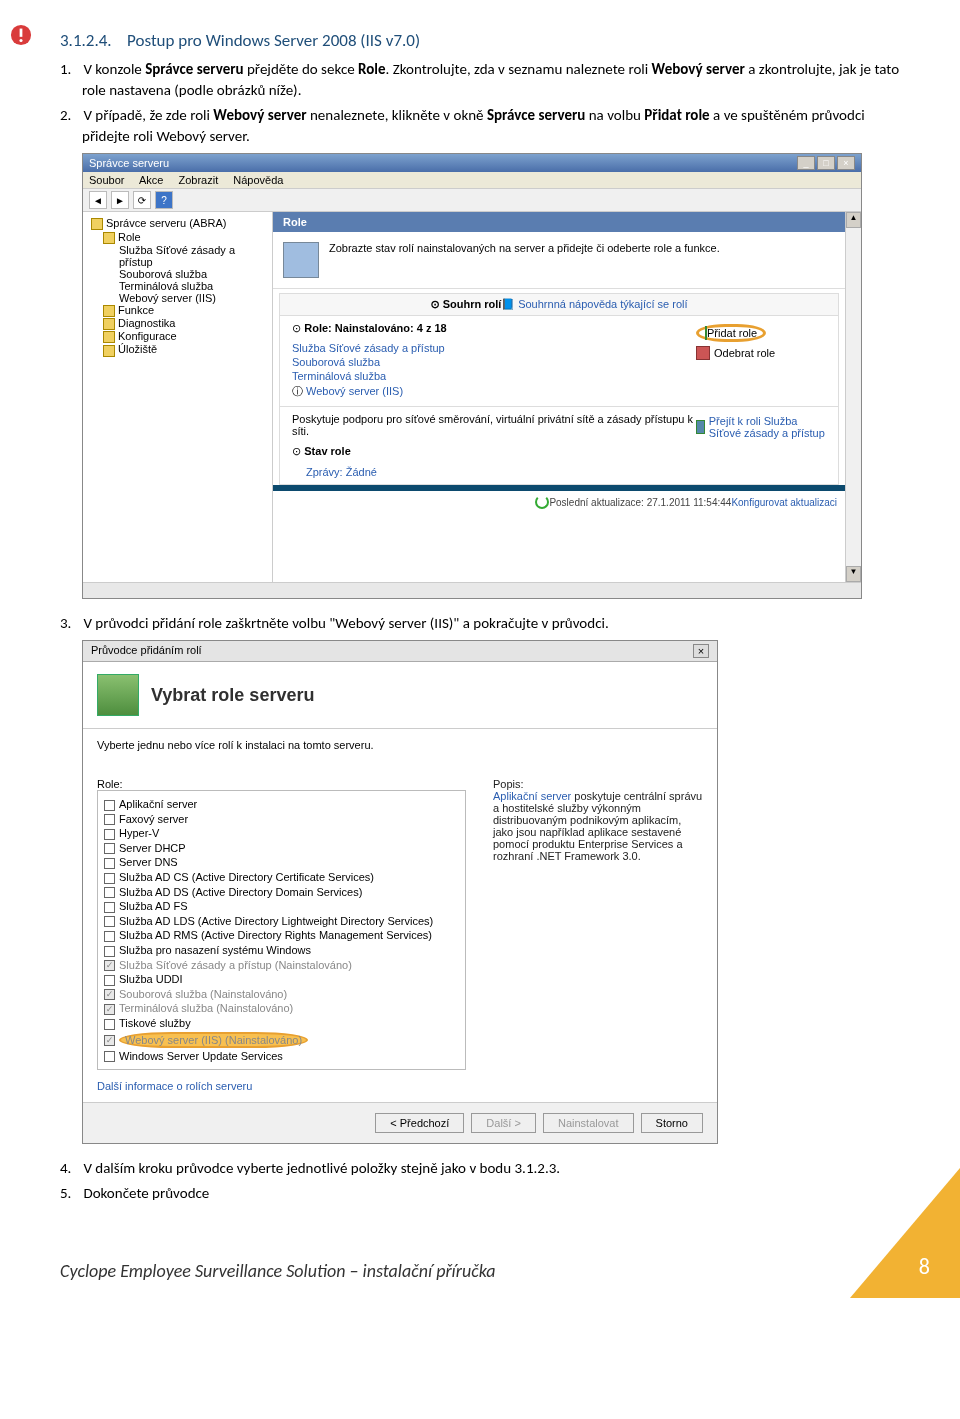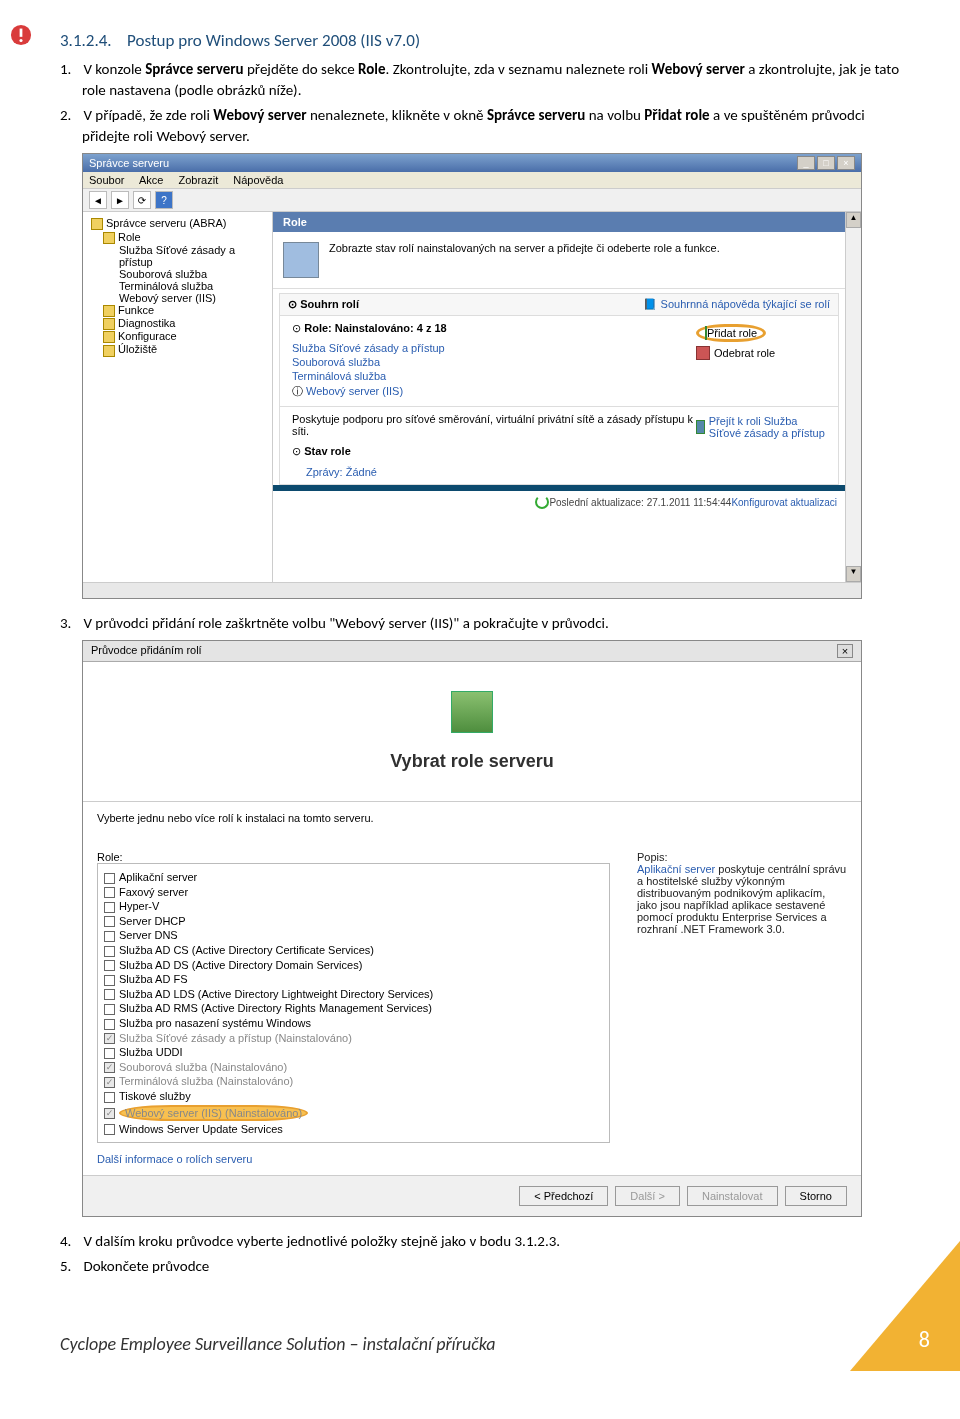--- a/index.html
+++ b/index.html
@@ -24,40 +24,40 @@
   .sm-tree { width: 190px; border-right: 1px solid #ccc; padding: 4px; background: #fff; min-height: 370px; }
   .tree-node { padding: 1px 0 1px 4px; }
   .tree-child { padding-left: 16px; }
   .tree-gc { padding-left: 32px; }
   .tree-icon { display: inline-block; width: 12px; height: 12px; background: #f0d060; border: 1px solid #aa8800; margin-right: 3px; vertical-align: middle; }
   .sm-main { flex: 1; background: #fff; padding: 0; }
   .sm-rolehdr { background: #5a7db0; color: #fff; padding: 4px 10px; font-weight: bold; }
   .sm-desc { display: flex; gap: 10px; padding: 10px; border-bottom: 1px solid #ddd; }
   .sm-desc-icon { width: 36px; height: 36px; background: #a0bde0; border: 1px solid #789; }
   .sm-panel { margin: 0 6px; }
-  .sm-panel-hdr { display: flex; justify-content: space-between; padding: 4px 8px; background: #f7f7f7; border: 1px solid #ddd; margin-top: 4px; }
+  .sm-panel-hdr { display: flex; justify-content: center; padding: 4px 8px; background: #f7f7f7; border: 1px solid #ddd; margin-top: 4px; }
   .sm-panel-hdr .t { font-weight: bold; }
   .sm-link { color: #2a5db0; }
   .sm-panel-body { padding: 6px 12px; border: 1px solid #ddd; border-top: none; }
   .sm-rolelist div { padding: 1px 0; }
   .sm-actions { float: right; width: 130px; }
   .sm-action { display: flex; align-items: center; gap: 4px; padding: 2px 0; }
   .sm-action .ico { width: 14px; height: 14px; background: #5a5; border: 1px solid #383; }
   .sm-action.del .ico { background: #c55; border-color: #833; }
   .highlight-oval { border: 3px solid #e8a030; border-radius: 50%/60%; padding: 0 6px; display: inline-block; }
   .sm-status { padding: 4px 8px; font-size: 10px; color: #444; border-top: 6px solid #0c4a6e; display: flex; align-items: center; gap: 0; justify-content: flex-end; }
   .sm-status .ref { width: 14px; height: 14px; border: 2px solid #3a3; border-radius: 50%; border-top-color: transparent; }
   .scrollbar-v { width: 16px; background: #e8e8e8; border-left: 1px solid #ccc; display: flex; flex-direction: column; }
   .scrollbar-v .sbtn { height: 16px; background: #d4d0c8; border: 1px solid #aaa; font-size: 8px; text-align: center; }
   .scrollbar-v .track { flex: 1; background: #f0f0f0; }
   .scrollbar-h { height: 16px; background: #e8e8e8; border-top: 1px solid #ccc; }
   
-  .arw { width: 780px; background: #fff; }
+  .arw { width: 636px; background: #fff; }
   .arw-title { background: #e4e4e4; padding: 3px 8px; display: flex; justify-content: space-between; border-bottom: 1px solid #aaa; }
-  .arw-hdr { display: flex; align-items: center; gap: 18px; padding: 29px 14px; background: #fff; border-bottom: 1px solid #ccc; flex-direction: column; }
+  .arw-hdr { display: flex; align-items: center; gap: 12px; padding: 12px 14px; background: #fff; border-bottom: 1px solid #ccc; }
   .arw-hdr-icon { width: 42px; height: 42px; background: linear-gradient(#8ac070,#4e8e3e); border: 1px solid #3a6; }
   .arw-hdr-title { font-size: 18px; font-weight: bold; color: #303030; }
   .arw-body { display: flex; }
   .arw-side { width: 140px; background: #fff; padding: 8px 0; }
   .arw-step { padding: 4px 12px; font-size: 11px; color: #777; }
   .arw-step.active { background: #2d5aa0; color: #fff; }
   .arw-main { flex: 1; padding: 10px 14px; }
   .arw-main .lead { font-size: 11px; margin-bottom: 6px; }
   .arw-cols { display: flex; gap: 27px; margin-top: 27px; }
   .arw-rolelist { flex: 1; border: 1px solid #bbb; background: #fff; padding: 6px; min-height: 270px; }

